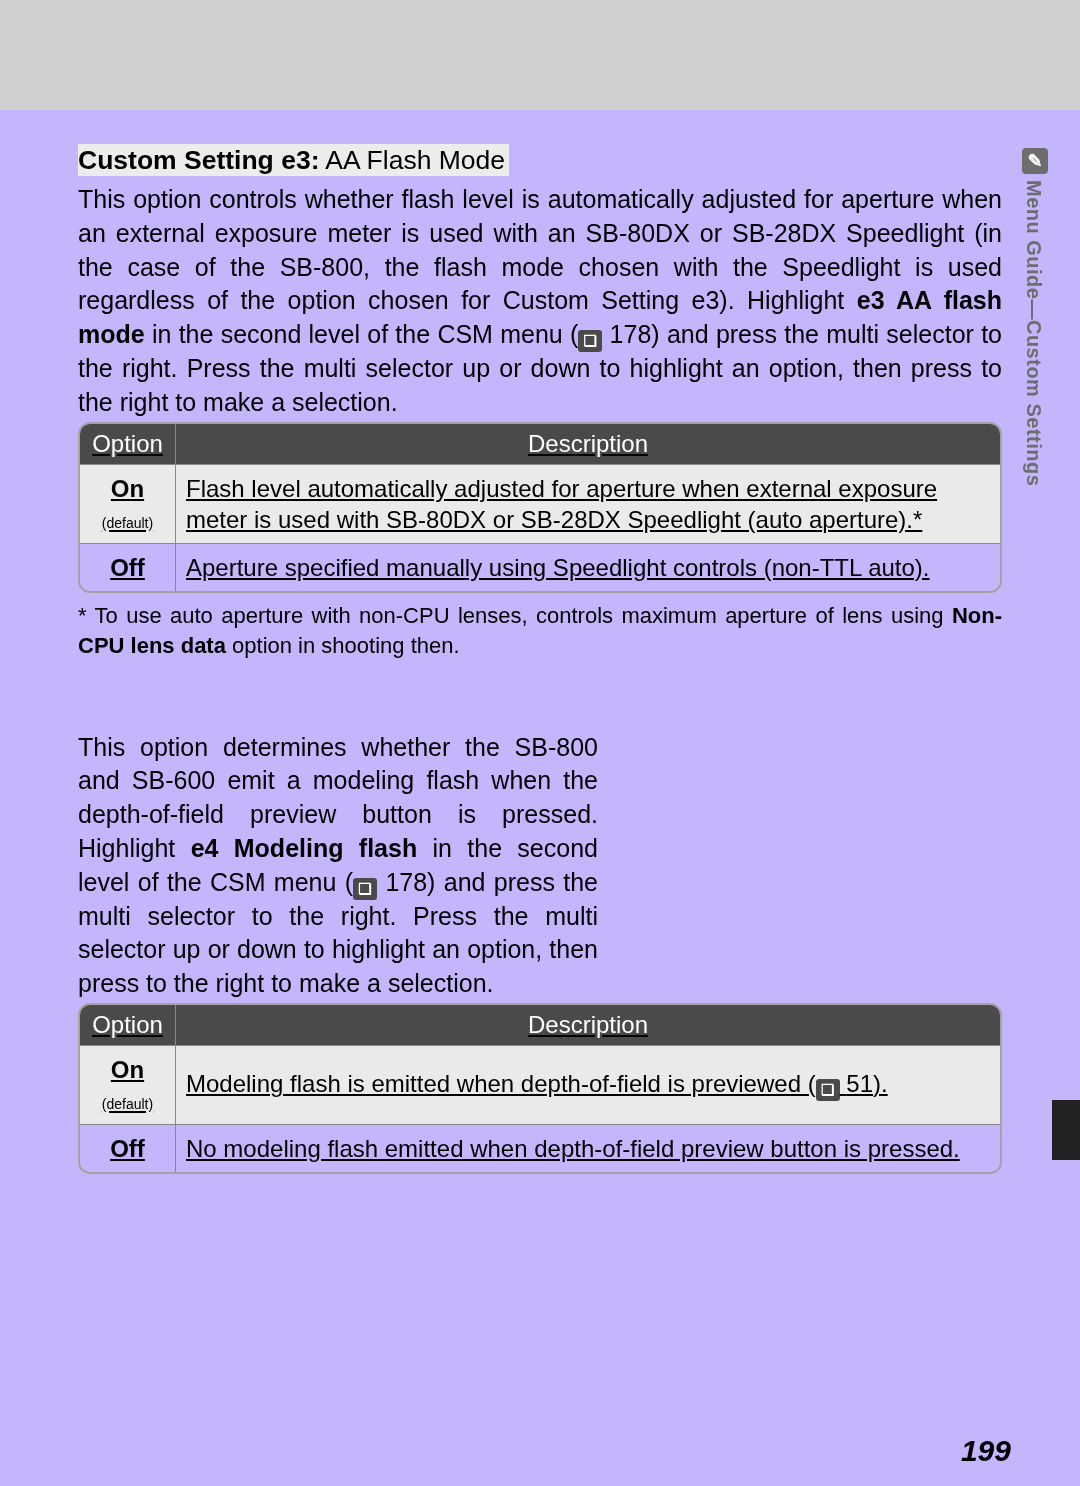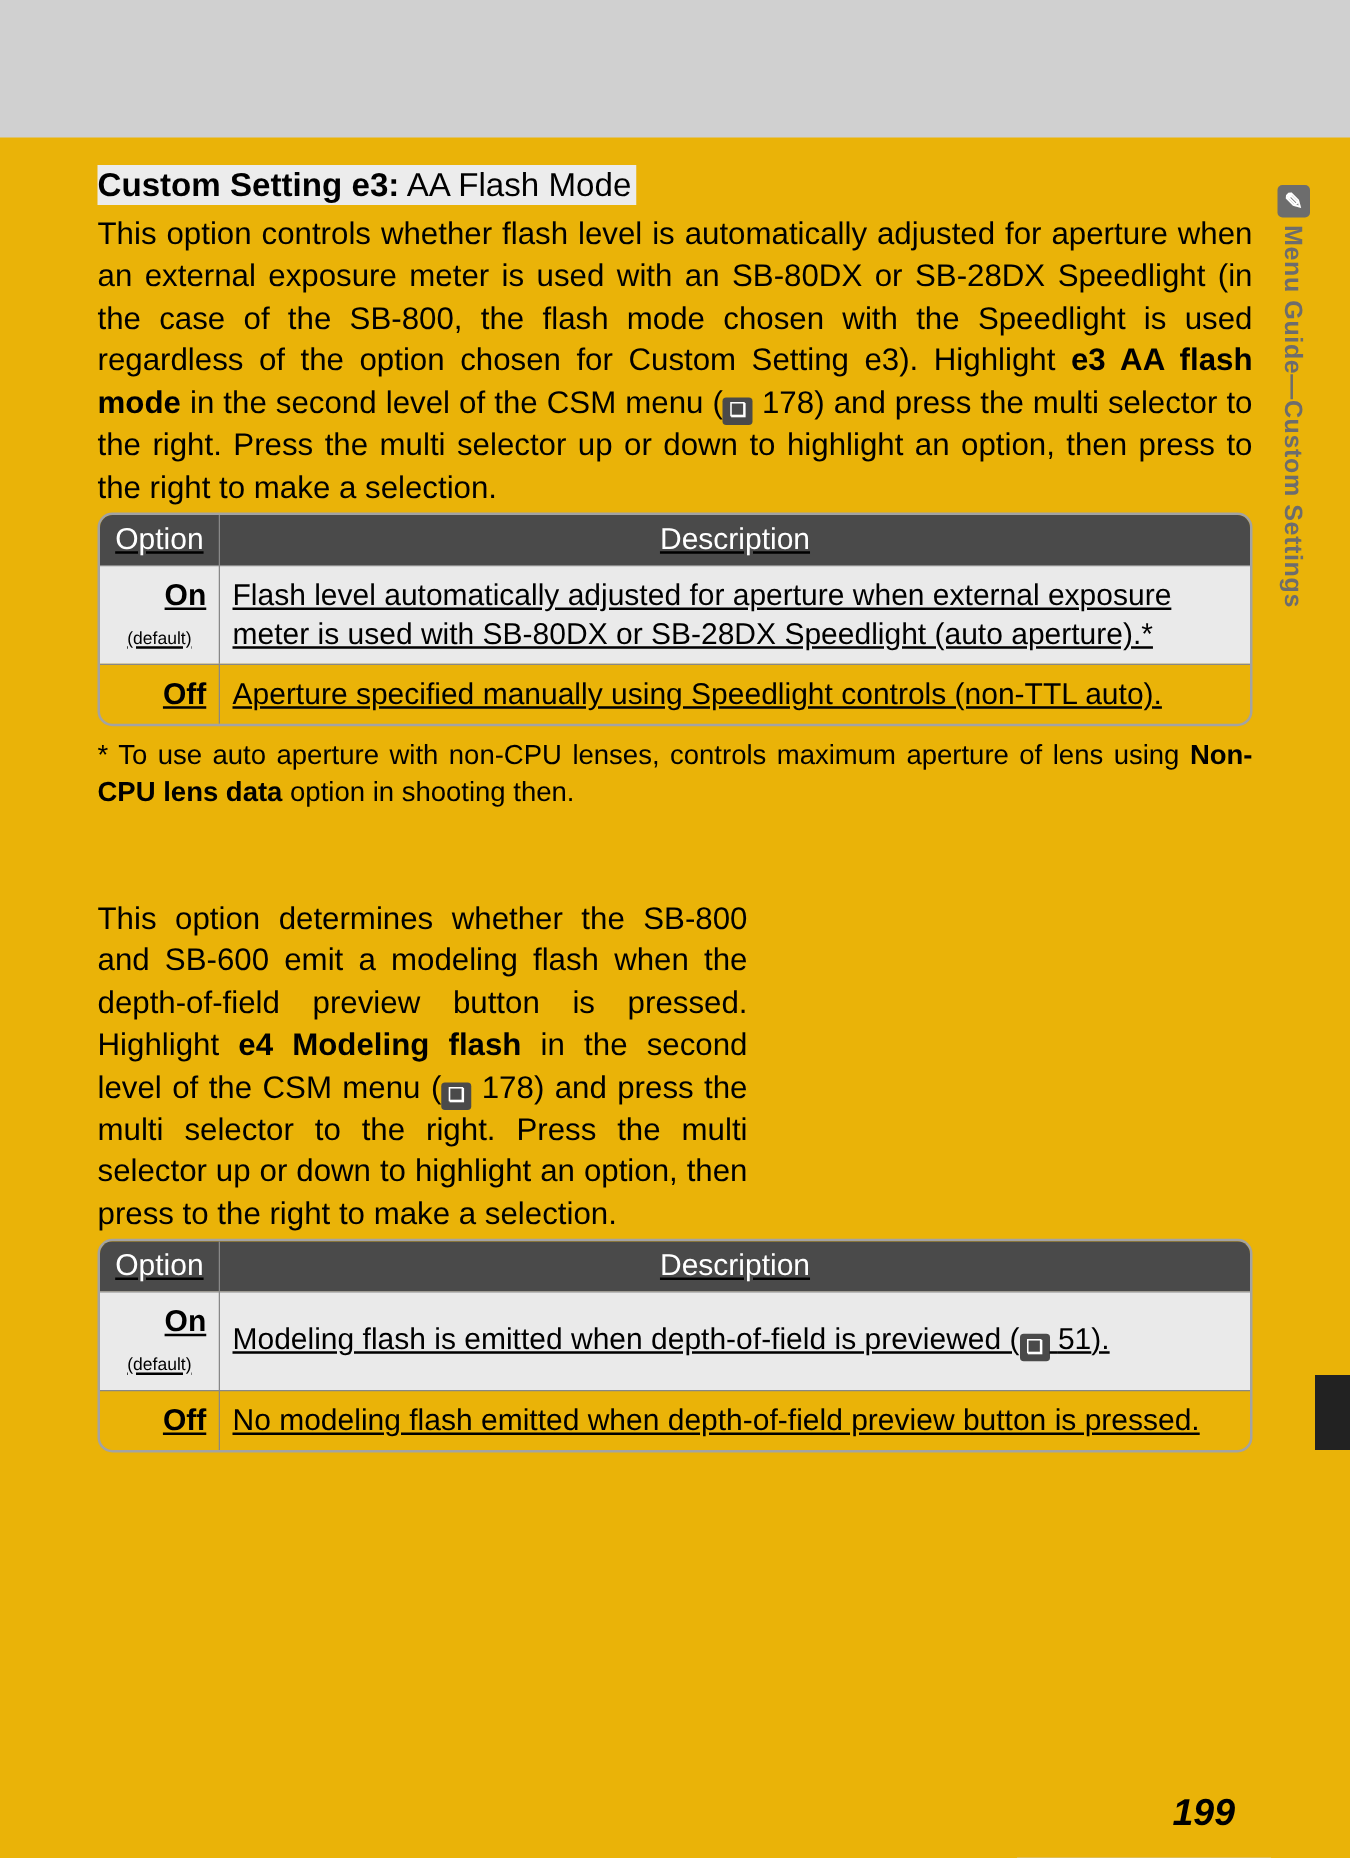--- a/index.html
+++ b/index.html
@@ -7,22 +7,22 @@
     background: #d0d0d0;
     font-family: "Helvetica Neue", Arial, sans-serif;
     width: 1080px;
     height: 1486px;
     position: relative;
   }
   .page {
     position: absolute;
     left: 0; right: 0; bottom: 0;
     top: 110px;
-    background: #eab308;
-    padding: 20px 78px 40px 78px;
+    background: #c4b5fd;
+    padding: 32px 78px 40px 78px;
   }
   .side-tab {
     position: absolute;
     right: 30px;
     top: 148px;
     width: 28px;
     height: 400px;
     color: #6d6d6d;
     font-weight: bold;
     font-size: 20px;
@@ -99,34 +99,34 @@
   table.opt td {
     padding: 8px 10px;
     border-top: 1px solid #888;
     border-right: 1px solid #888;
     vertical-align: middle;
     line-height: 1.3;
   }
   table.opt td:last-child { border-right: none; }
   table.opt tr.shaded td { background: #eaeaea; }
   table.opt .optcell { text-align: center; width: 96px; }
-  table.opt .optcell .on { font-weight: bold; display: block; text-align: right; }
+  table.opt .optcell .on { font-weight: bold; display: block; }
   table.opt .optcell .def { font-weight: normal; font-size: 14px; }
   .footnote {
     font-size: 22px;
     margin-top: 8px;
     line-height: 1.35;
     text-align: justify;
     color: #000;
   }
   .footnote .bold { font-weight: bold; }
   .section-gap { height: 22px; }
   .page-num {
     position: absolute;
-    right: 92px;
+    right: 69px;
     bottom: 18px;
     font-size: 30px;
     font-style: italic;
     font-weight: bold;
   }
 </style>
 </head>
 <body>
 
 <div class="page">

